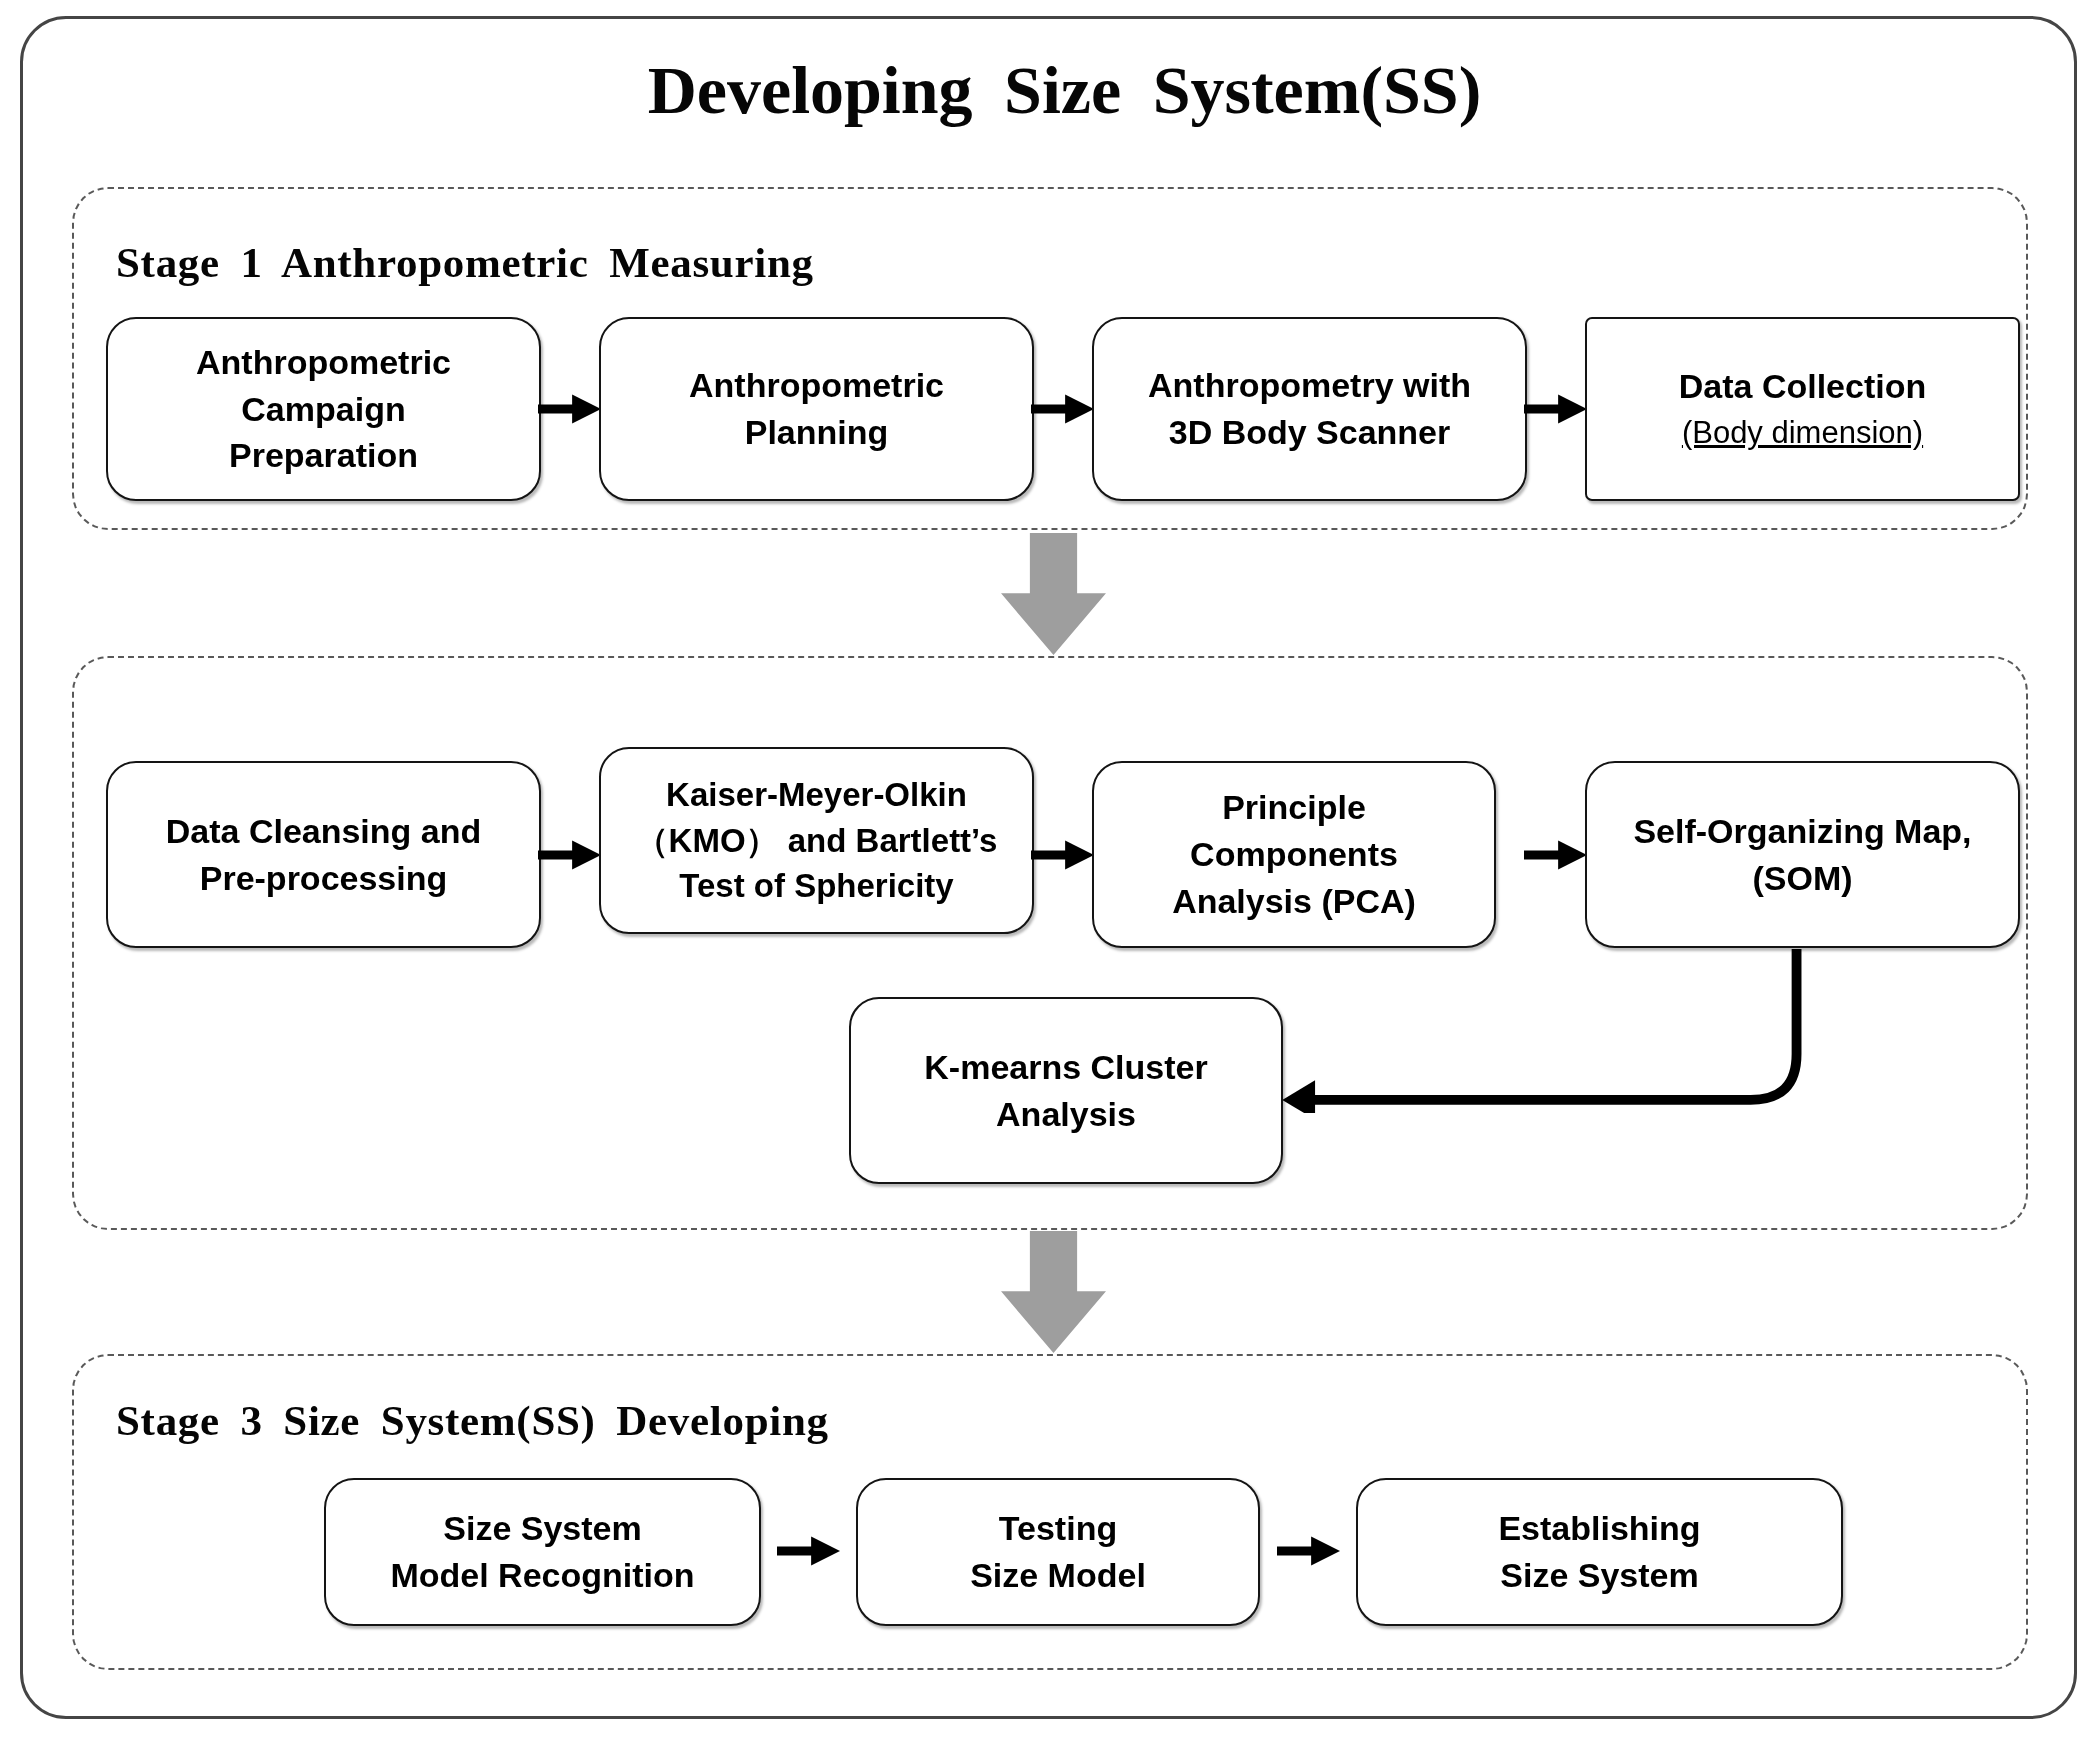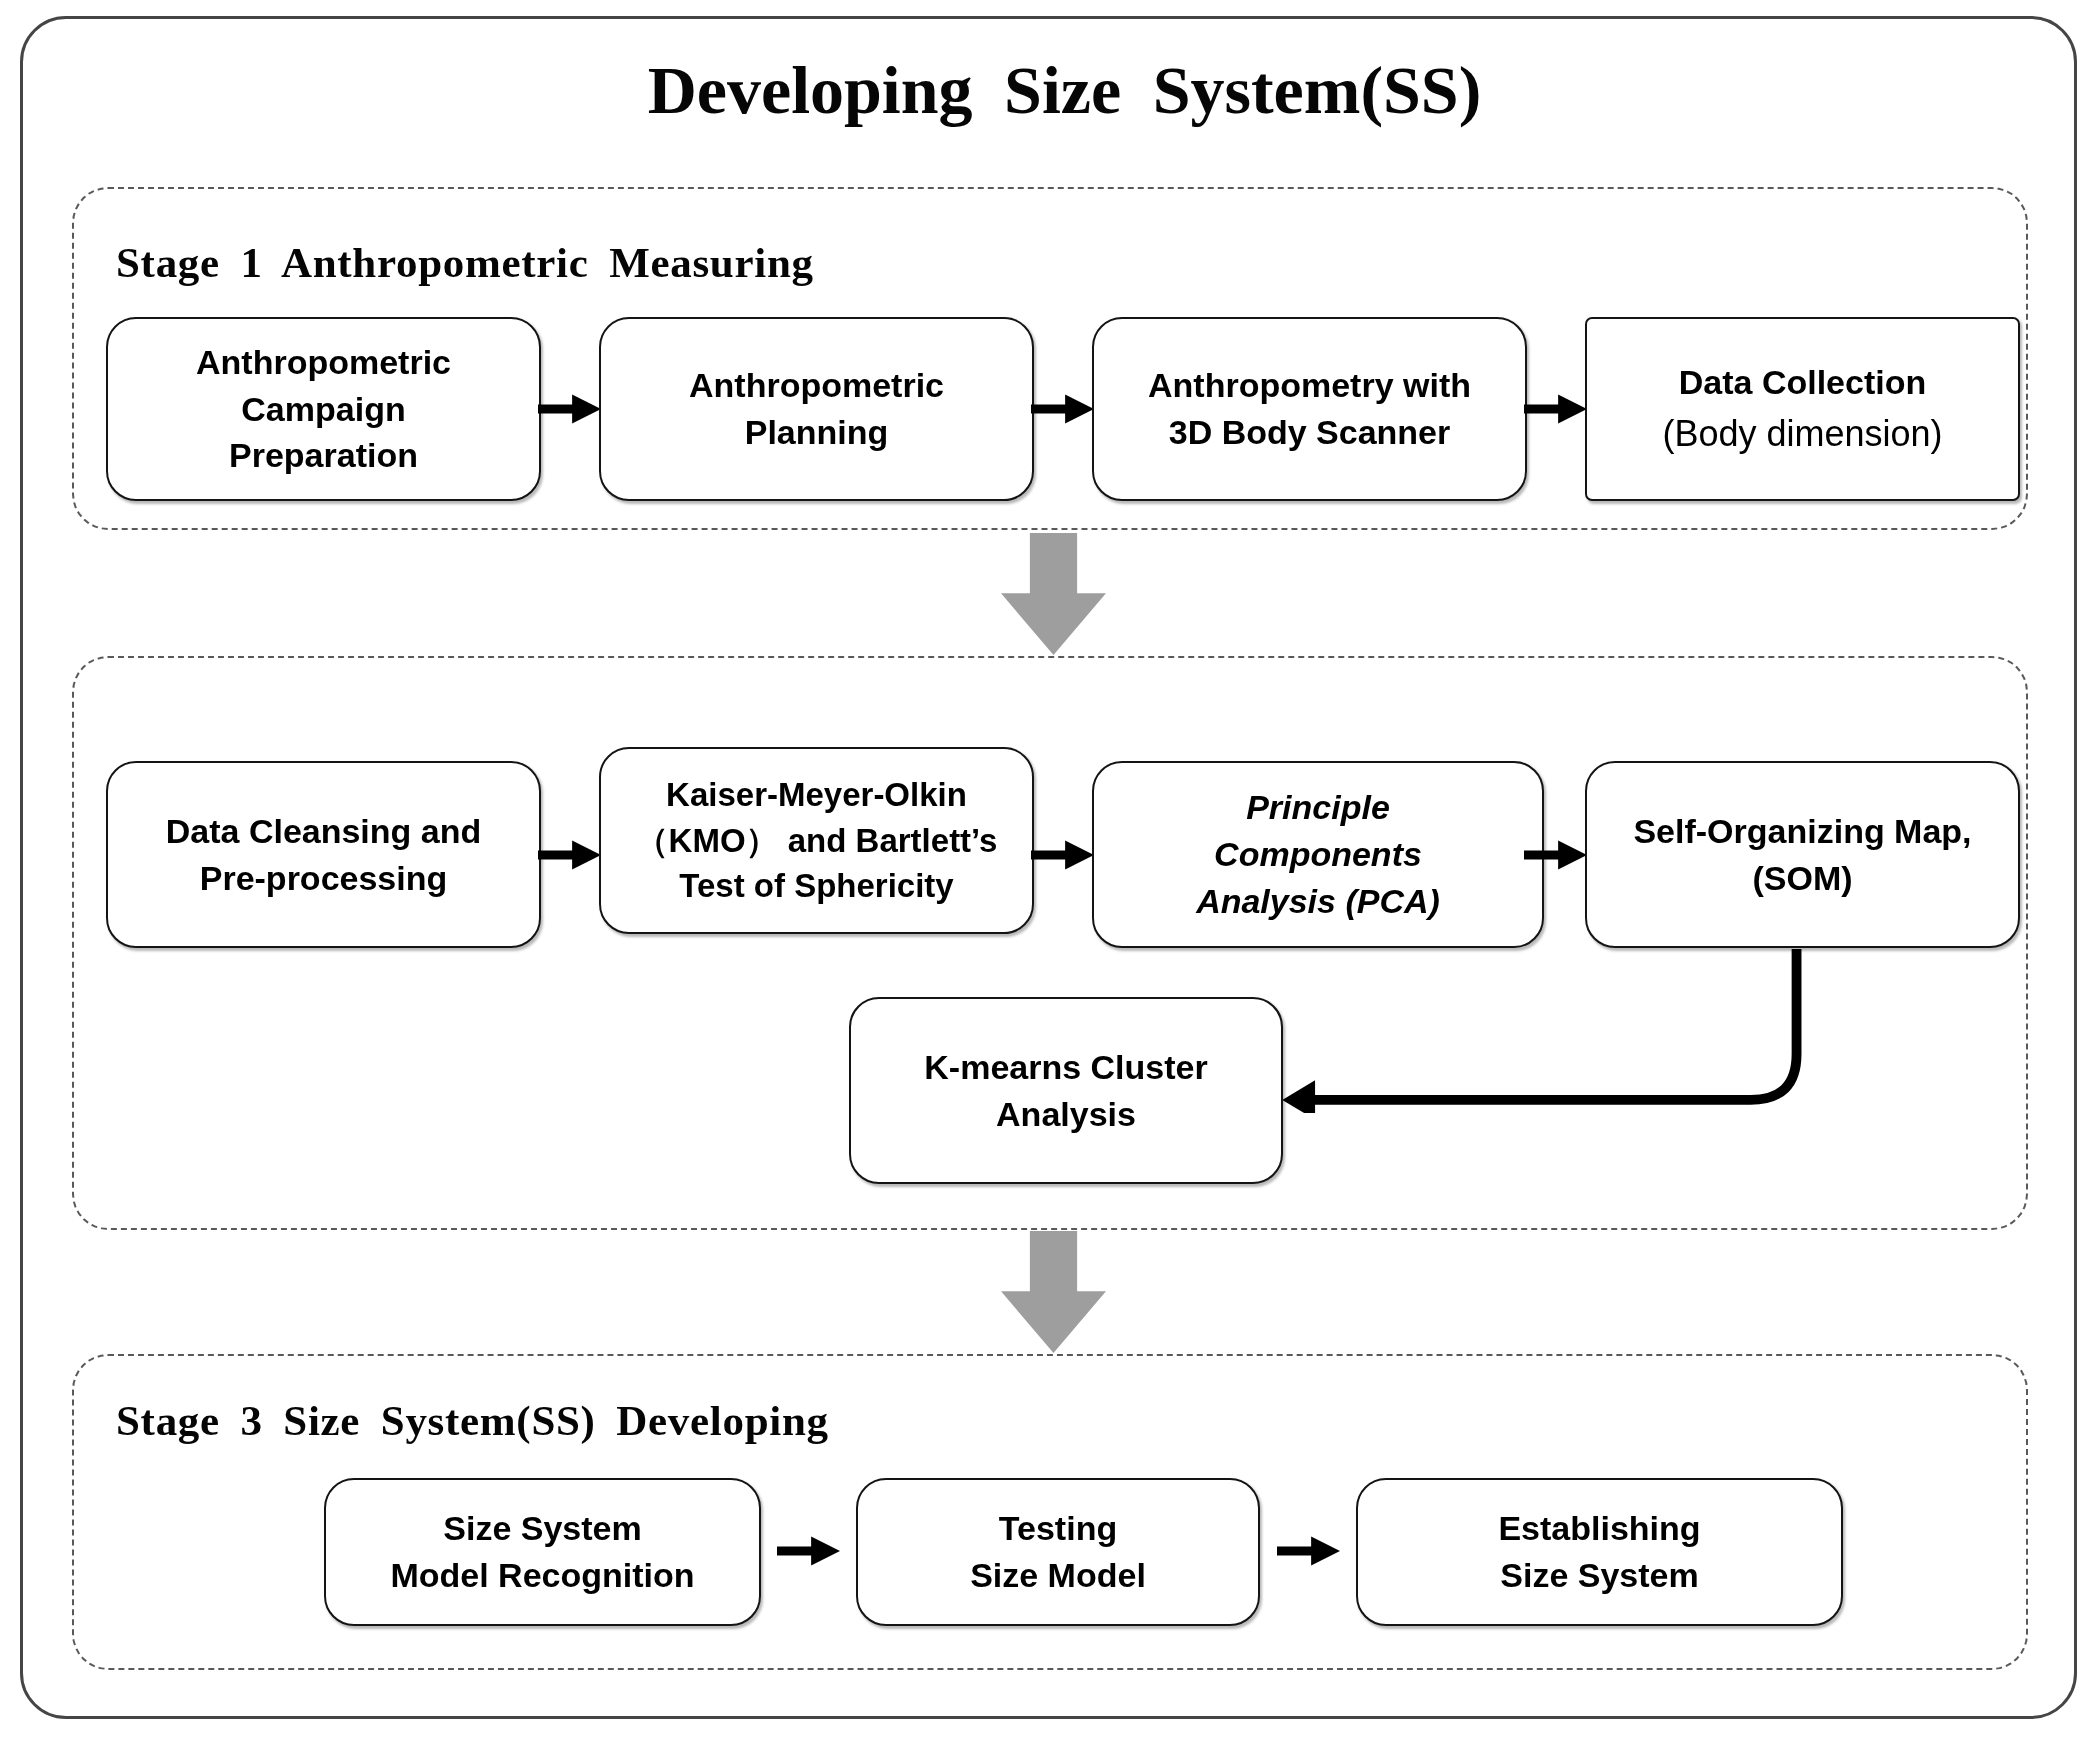--- a/index.html
+++ b/index.html
@@ -37,21 +37,21 @@
   #stage3 .stage-heading{top:24px;}
   .box{
     position:absolute;box-sizing:border-box;background:#fff;
     border:2.6px solid #141414;border-radius:30px;
     display:flex;flex-direction:column;align-items:center;justify-content:center;
     box-shadow:2px 2.6px 2.6px rgba(0,0,0,0.28);
     text-align:center;
     font-weight:700;font-size:34px;line-height:1.38;
   }
   .box .label{white-space:pre-line;}
-  .box .sub{font-weight:400;font-size:36px;margin-top:2.6px;}
+  .box .sub{font-weight:400;font-size:31px;margin-top:2.6px;text-decoration:underline;}
   .harrow{position:absolute;width:63px;height:42px;}
   .varrow{position:absolute;width:105px;height:122px;}
   .connector{position:absolute;}
 </style>
 </head>
 <body>
 
 <div class="canvas">
 
   <div class="outer-frame"></div>
@@ -118,21 +118,21 @@
       <div class="label">Kaiser-Meyer-Olkin
 （KMO） and Bartlett’s
 Test of Sphericity</div>
     </div>
 
     <svg class="harrow" style="left:957px;top:176px;" viewBox="0 0 96 64">
       <path d="M0 32 H56" stroke="#000" stroke-width="14" fill="none"></path>
       <polygon points="96,32 52,10 52,54" fill="#000"></polygon>
     </svg>
 
-    <div class="box" style="left:1018px;top:103px;width:452px;height:187px;font-style:italic;">
+    <div class="box" style="left:1018px;top:103px;width:404px;height:187px;">
       <div class="label">Principle
 Components
 Analysis (PCA)</div>
     </div>
 
     <svg class="harrow" style="left:1450px;top:176px;" viewBox="0 0 96 64">
       <path d="M0 32 H56" stroke="#000" stroke-width="14" fill="none"></path>
       <polygon points="96,32 52,10 52,54" fill="#000"></polygon>
     </svg>
 

